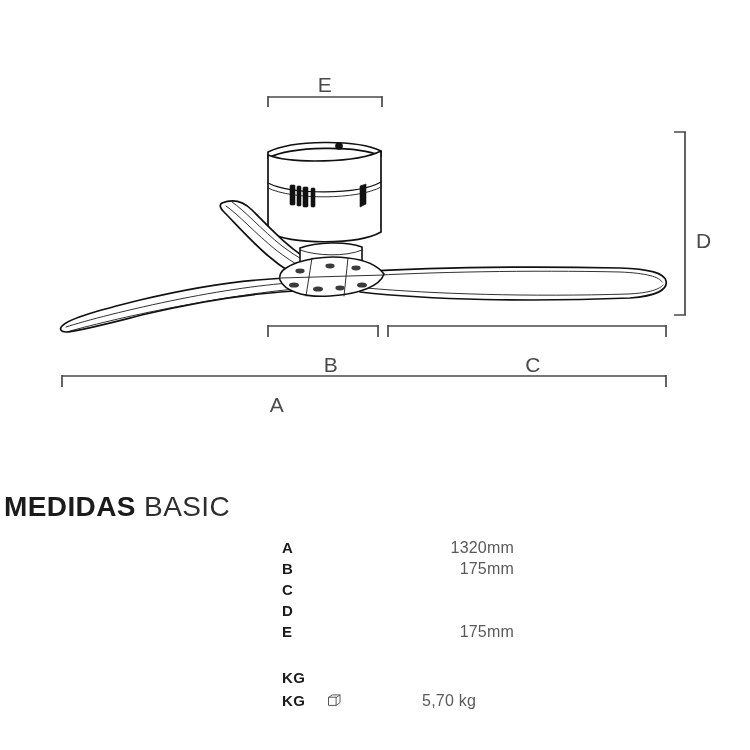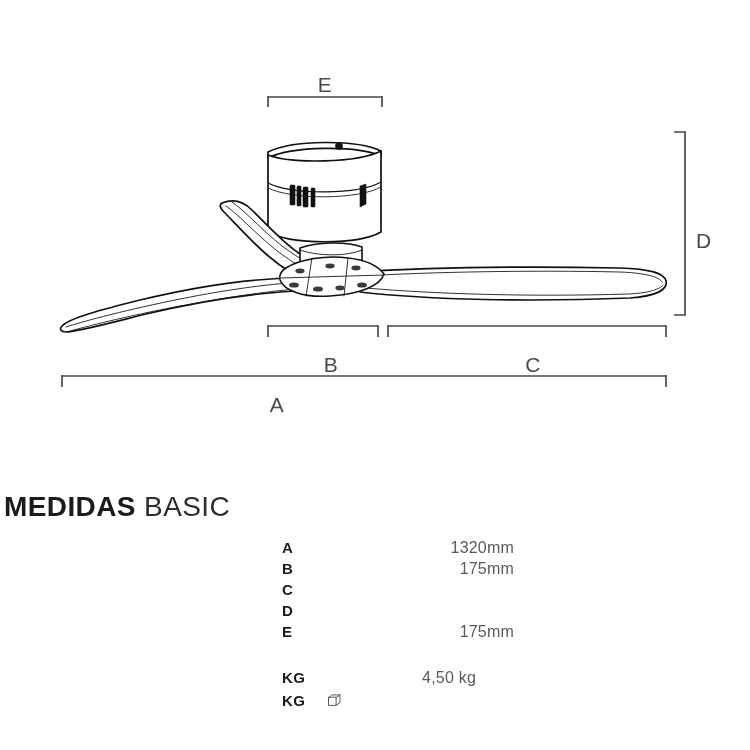--- a/index.html
+++ b/index.html
@@ -312,33 +312,33 @@
       <div class="spec-row">
         <span class="spec-key">E</span>
         <span class="spec-val">175mm</span>
       </div>
 
       <div class="weight-group">
 
         <div class="weight-row">
           <span class="weight-key">KG</span>
           <span class="weight-icon-slot"></span>
-          <span class="weight-val">4,50 kg</span>
         </div>
 
         <div class="weight-row">
           <span class="weight-key">KG</span>
           <span class="weight-icon-slot">
             <svg width="15" height="15" viewBox="0 0 15 15" xmlns="http://www.w3.org/2000/svg">
               <g fill="none" stroke="#5a5a5a" stroke-width="1" stroke-linejoin="round" stroke-linecap="round">
                 <path d="M1.5,4.6 L1.5,12.4 L9.1,12.4 L9.1,4.6 Z"></path>
                 <path d="M1.5,4.6 L5.2,1.9 L13,1.9 L9.1,4.6"></path>
                 <path d="M13,1.9 L13,9.6 L9.1,12.4"></path>
               </g>
             </svg>
           </span>
+          <span class="weight-val">5,70 kg</span>
         </div>
 
       </div>
     </div>
   </div>
 
 </div>
 
 </body></html>

